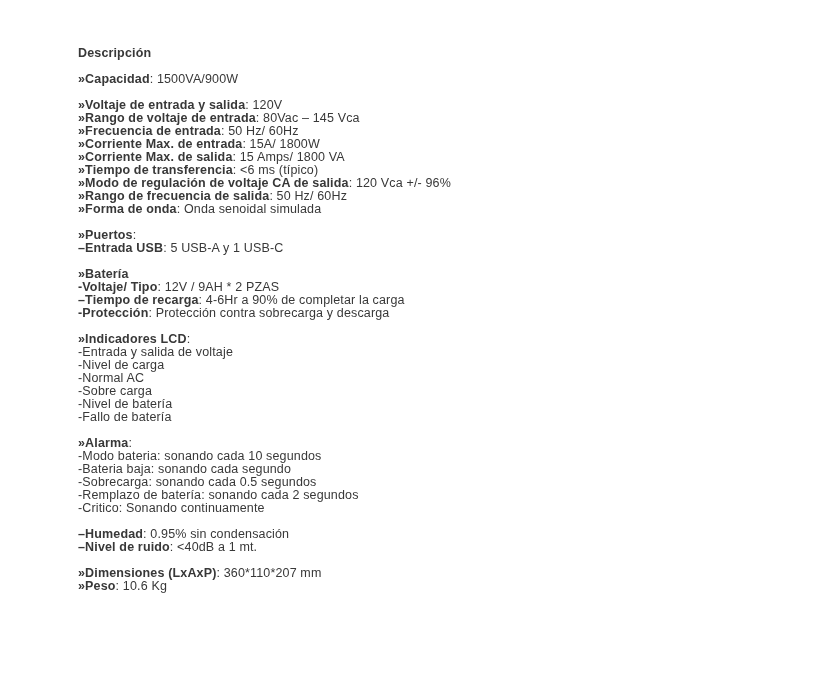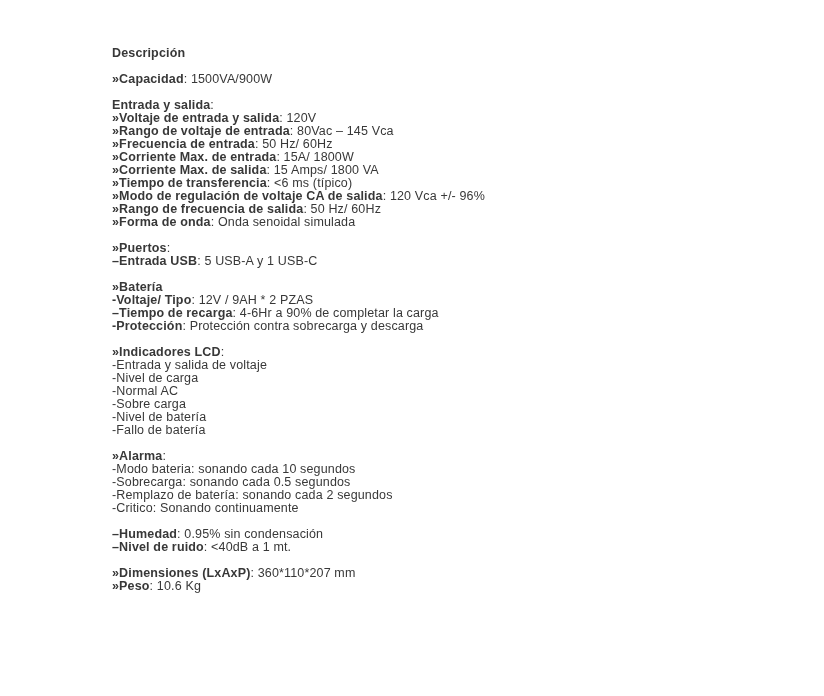--- a/index.html
+++ b/index.html
@@ -10,21 +10,21 @@
     width: 824px;
     height: 696px;
     overflow: hidden;
     font-family: "Liberation Sans", sans-serif;
     font-size: 12.5px;
     line-height: 13px;
     letter-spacing: 0.15px;
   }
   main.doc {
     box-sizing: border-box;
-    padding: 47px 40px 0 112px;
+    padding: 47px 40px 0 78px;
   }
   section.spec-section {
     margin: 0 0 13px 0;
   }
   .line {
     white-space: pre-wrap;
   }
   .b {
     font-weight: 700;
   }
@@ -37,21 +37,20 @@
 <body style="background: rgb(255, 255, 255); color: rgb(56, 56, 56);">
 
 <main class="doc">
     <section class="spec-section">
       <div class="line"><span class="b">Descripción</span><span class="r"></span></div>
     </section>
     <section class="spec-section">
       <div class="line"><span class="b">»Capacidad</span><span class="r">: 1500VA/900W</span></div>
     </section>
     <section class="spec-section">
-      <div class="line"><span class="b">Entrada y salida</span><span class="r">:</span></div>
       <div class="line"><span class="b">»Voltaje de entrada y salida</span><span class="r">: 120V</span></div>
       <div class="line"><span class="b">»Rango de voltaje de entrada</span><span class="r">: 80Vac – 145 Vca</span></div>
       <div class="line"><span class="b">»Frecuencia de entrada</span><span class="r">: 50 Hz/ 60Hz</span></div>
       <div class="line"><span class="b">»Corriente Max. de entrada</span><span class="r">: 15A/ 1800W</span></div>
       <div class="line"><span class="b">»Corriente Max. de salida</span><span class="r">: 15 Amps/ 1800 VA</span></div>
       <div class="line"><span class="b">»Tiempo de transferencia</span><span class="r">: &lt;6 ms (típico)</span></div>
       <div class="line"><span class="b">»Modo de regulación de voltaje CA de salida</span><span class="r">: 120 Vca +/- 96%</span></div>
       <div class="line"><span class="b">»Rango de frecuencia de salida</span><span class="r">: 50 Hz/ 60Hz</span></div>
       <div class="line"><span class="b">»Forma de onda</span><span class="r">: Onda senoidal simulada</span></div>
     </section>
@@ -70,20 +69,21 @@
       <div class="line"><span class="b"></span><span class="r">-Entrada y salida de voltaje</span></div>
       <div class="line"><span class="b"></span><span class="r">-Nivel de carga</span></div>
       <div class="line"><span class="b"></span><span class="r">-Normal AC</span></div>
       <div class="line"><span class="b"></span><span class="r">-Sobre carga</span></div>
       <div class="line"><span class="b"></span><span class="r">-Nivel de batería</span></div>
       <div class="line"><span class="b"></span><span class="r">-Fallo de batería</span></div>
     </section>
     <section class="spec-section">
       <div class="line"><span class="b">»Alarma</span><span class="r">:</span></div>
       <div class="line"><span class="b"></span><span class="r">-Modo bateria: sonando cada 10 segundos</span></div>
+      <div class="line"><span class="b"></span><span class="r">-Bateria baja: sonando cada segundo</span></div>
       <div class="line"><span class="b"></span><span class="r">-Sobrecarga: sonando cada 0.5 segundos</span></div>
       <div class="line"><span class="b"></span><span class="r">-Remplazo de batería: sonando cada 2 segundos</span></div>
       <div class="line"><span class="b"></span><span class="r">-Critico: Sonando continuamente</span></div>
     </section>
     <section class="spec-section">
       <div class="line"><span class="b">–Humedad</span><span class="r">: 0.95% sin condensación</span></div>
       <div class="line"><span class="b">–Nivel de ruido</span><span class="r">: &lt;40dB a 1 mt.</span></div>
     </section>
     <section class="spec-section">
       <div class="line"><span class="b">»Dimensiones (LxAxP)</span><span class="r">: 360*110*207 mm</span></div>

